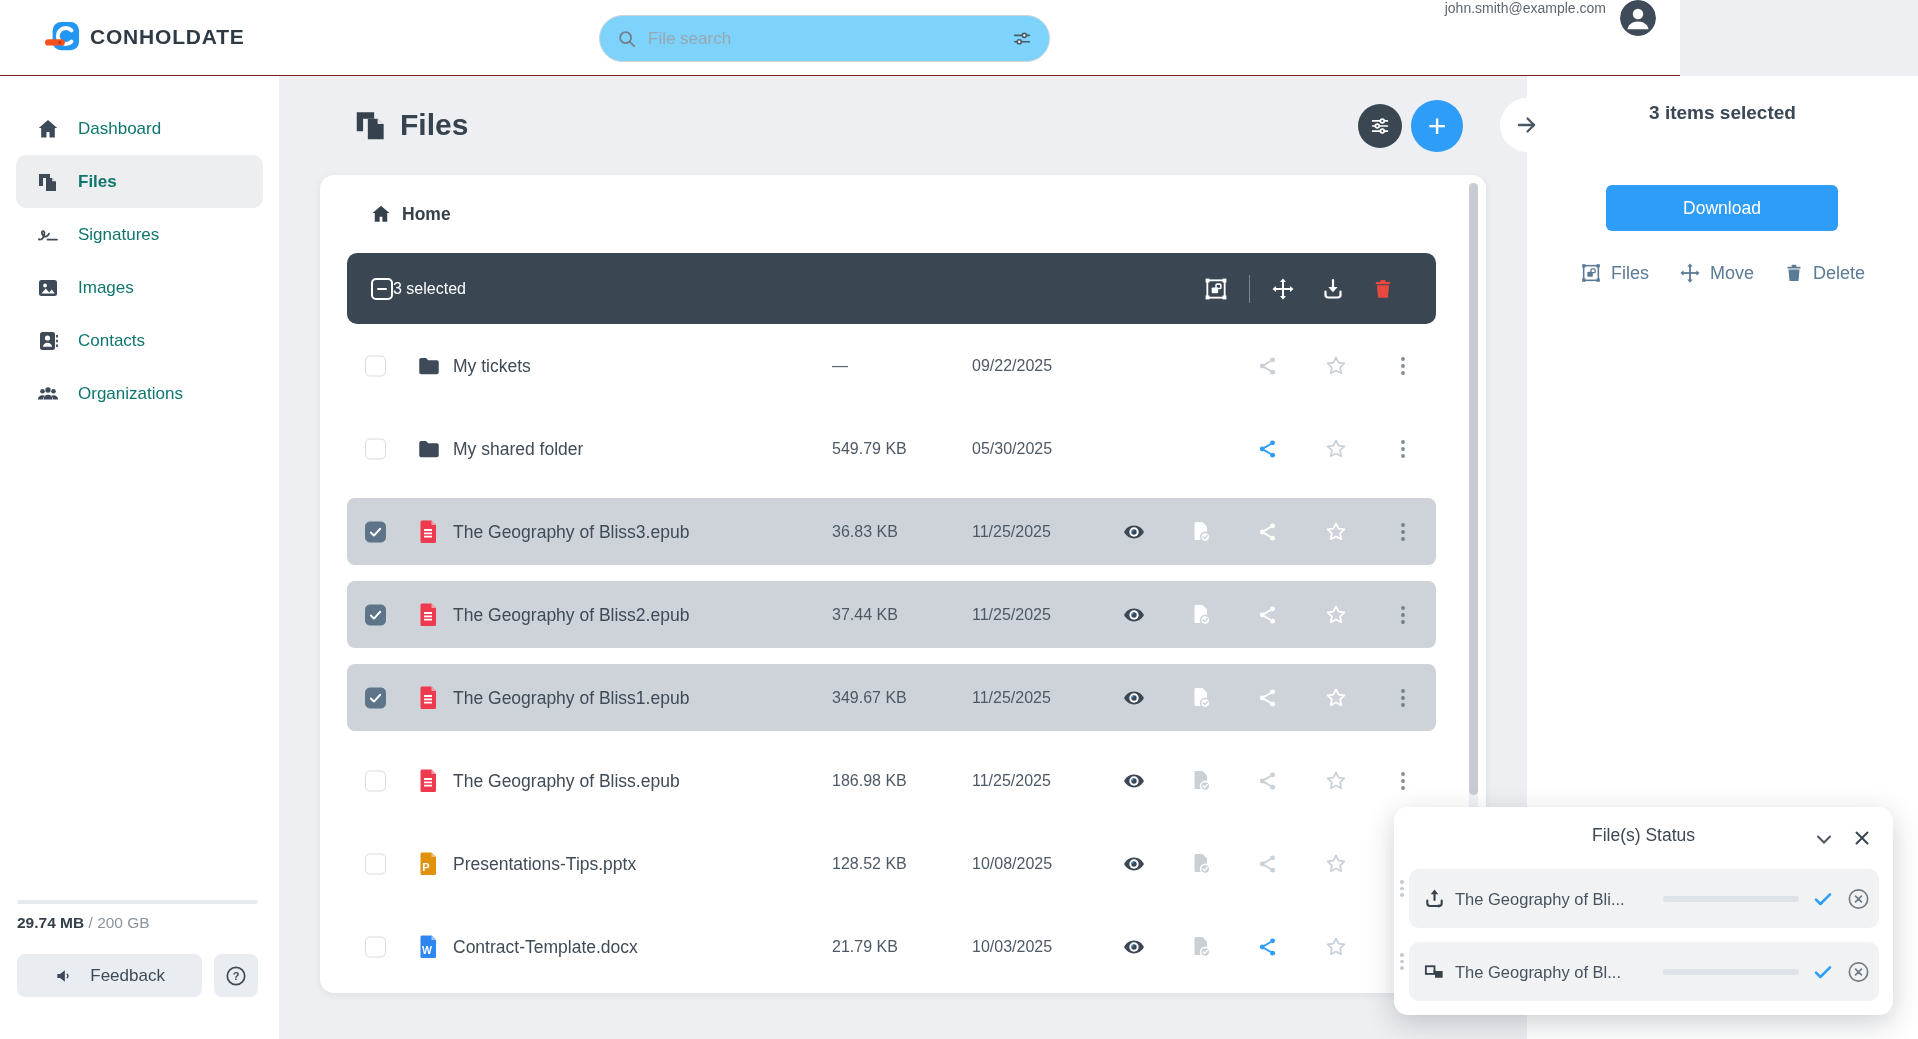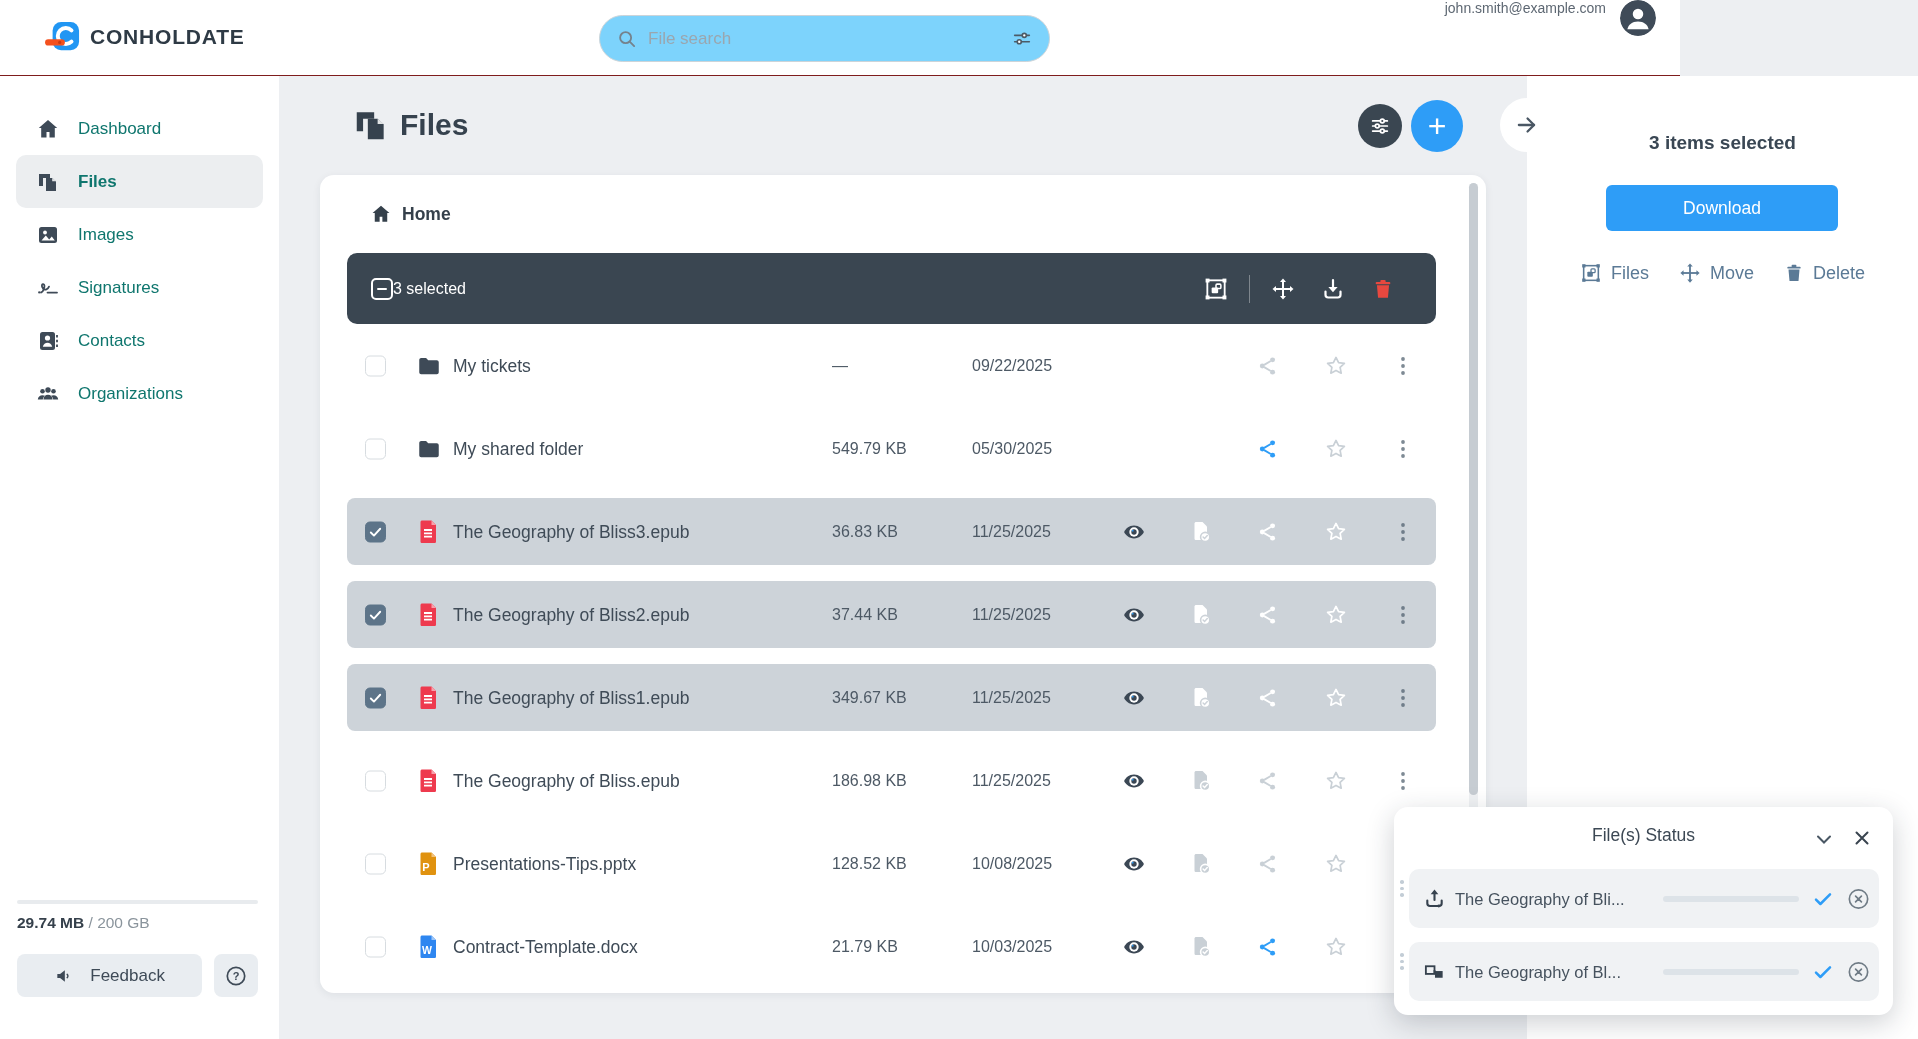--- a/index.html
+++ b/index.html
@@ -78,21 +78,21 @@
   .act.kebab{color:#7e8a94}
   .row.selected .act{color:#fff}
   .row.selected .act.kebab{color:#707d8a}
 
   .vscroll{position:absolute;right:8px;top:8px;width:9px;bottom:8px;border-radius:5px;background:#f0f2f4}
   .vscroll .thumb{position:absolute;left:0;top:0;width:9px;height:612px;border-radius:5px;background:#c6ccd2}
 
   
   .rpanel{position:absolute;left:1527px;top:76px;width:391px;bottom:0;background:#fff;z-index:4}
   .collapse-btn{position:absolute;left:-27px;top:22px;width:54px;height:54px;border-radius:50%;background:#fff;border:none;display:flex;align-items:center;justify-content:center;color:#4a5764;cursor:pointer}
-  .rp-summary{position:absolute;left:0;width:100%;top:56px;text-align:center;font-size:19px;font-weight:600;color:#3a4754}
+  .rp-summary{position:absolute;left:0;width:100%;top:26px;text-align:center;font-size:19px;font-weight:600;color:#3a4754}
   .btn-download{position:absolute;left:79px;top:109px;width:232px;height:46px;background:var(--accent);color:#fff;border:none;border-radius:6px;font-size:17.5px;font-family:inherit;cursor:pointer}
   .rp-actions{position:absolute;left:0;width:100%;top:186px;display:flex;justify-content:center;gap:30px}
   .rp-action{display:flex;align-items:center;gap:9px;color:var(--steel);font-size:18px;cursor:pointer}
   .rp-action .aicon{color:var(--steel)}
 
   
   .popup{position:absolute;left:1394px;top:807px;width:499px;height:208px;background:#fff;border-radius:14px;box-shadow:0 8px 28px rgba(33,43,54,.22);z-index:50}
   .popup-title{position:absolute;left:0;width:100%;top:18px;text-align:center;font-size:17.5px;color:#3c4854}
   .popup .chev{position:absolute;left:418px;top:20px;color:#4a5764;cursor:pointer}
   .popup .closex{position:absolute;left:456px;top:19px;color:#39444f;cursor:pointer}
@@ -165,36 +165,36 @@
             <path d="M4 5h9v2H6v8H4z" fill="none" stroke="currentColor" stroke-width="2"></path>
             <path d="M10 8h6.2L20 11.5V21h-10z" fill="currentColor"></path>
             <path d="M16.2 8v3.3H20z" fill="#fff" opacity=".85"></path>
           </svg>
         </span>
         <span class="slabel">Files</span>
       </div>
       <div class="side-item">
         <span class="sicon">
           <svg width="24" height="24" viewBox="0 0 24 24">
+            <circle cx="3.2" cy="16.4" r="1.1" fill="currentColor"></circle>
+            <path d="M5 16.5C7.5 16 9.6 9.2 7.6 8.2c-1.8-.9-2.5 2.6-.5 4.5 2 1.9 4.8.6 5.9-2" fill="none" stroke="currentColor" stroke-width="1.8" stroke-linecap="round"></path>
+            <path d="M11.5 16.6h9.5" stroke="currentColor" stroke-width="1.8" stroke-linecap="round"></path>
+          </svg>
+        </span>
+        <span class="slabel">Signatures</span>
+      </div>
+      <div class="side-item">
+        <span class="sicon">
+          <svg width="24" height="24" viewBox="0 0 24 24">
             <rect x="3" y="4" width="18" height="16" rx="2.5" fill="currentColor"></rect>
             <circle cx="9" cy="9.5" r="1.9" fill="#fff"></circle>
             <path d="M5.5 17.5l4.3-5 3.4 4 2.6-3.1 3 4.1z" fill="#fff"></path>
           </svg>
         </span>
         <span class="slabel">Images</span>
-      </div>
-      <div class="side-item">
-        <span class="sicon">
-          <svg width="24" height="24" viewBox="0 0 24 24">
-            <circle cx="3.2" cy="16.4" r="1.1" fill="currentColor"></circle>
-            <path d="M5 16.5C7.5 16 9.6 9.2 7.6 8.2c-1.8-.9-2.5 2.6-.5 4.5 2 1.9 4.8.6 5.9-2" fill="none" stroke="currentColor" stroke-width="1.8" stroke-linecap="round"></path>
-            <path d="M11.5 16.6h9.5" stroke="currentColor" stroke-width="1.8" stroke-linecap="round"></path>
-          </svg>
-        </span>
-        <span class="slabel">Signatures</span>
       </div>
       <div class="side-item">
         <span class="sicon">
           <svg width="24" height="24" viewBox="0 0 24 24">
             <rect x="4" y="3" width="15" height="18" rx="2.5" fill="currentColor"></rect>
             <circle cx="11.5" cy="9" r="2.6" fill="#fff"></circle>
             <path d="M6.8 17.8c.6-3 2.6-4.1 4.7-4.1s4.1 1.1 4.7 4.1z" fill="#fff"></path>
             <path d="M21 6v2.4M21 10.8v2.4M21 15.6V18" stroke="currentColor" stroke-width="1.8"></path>
           </svg>
         </span>

